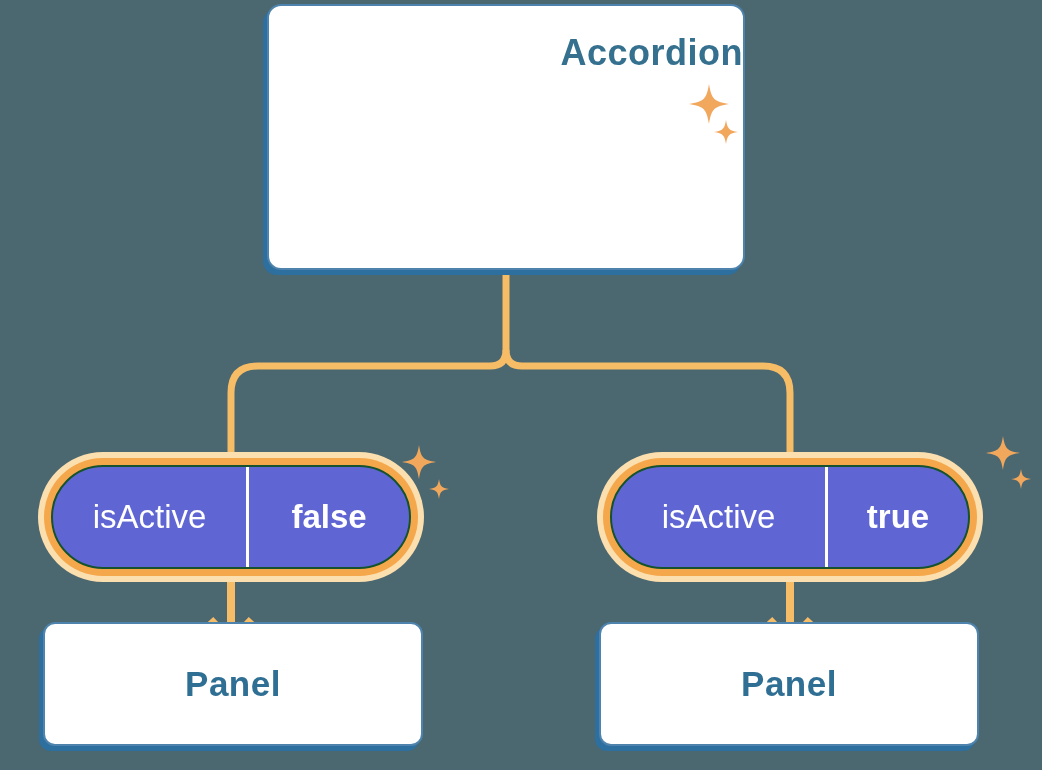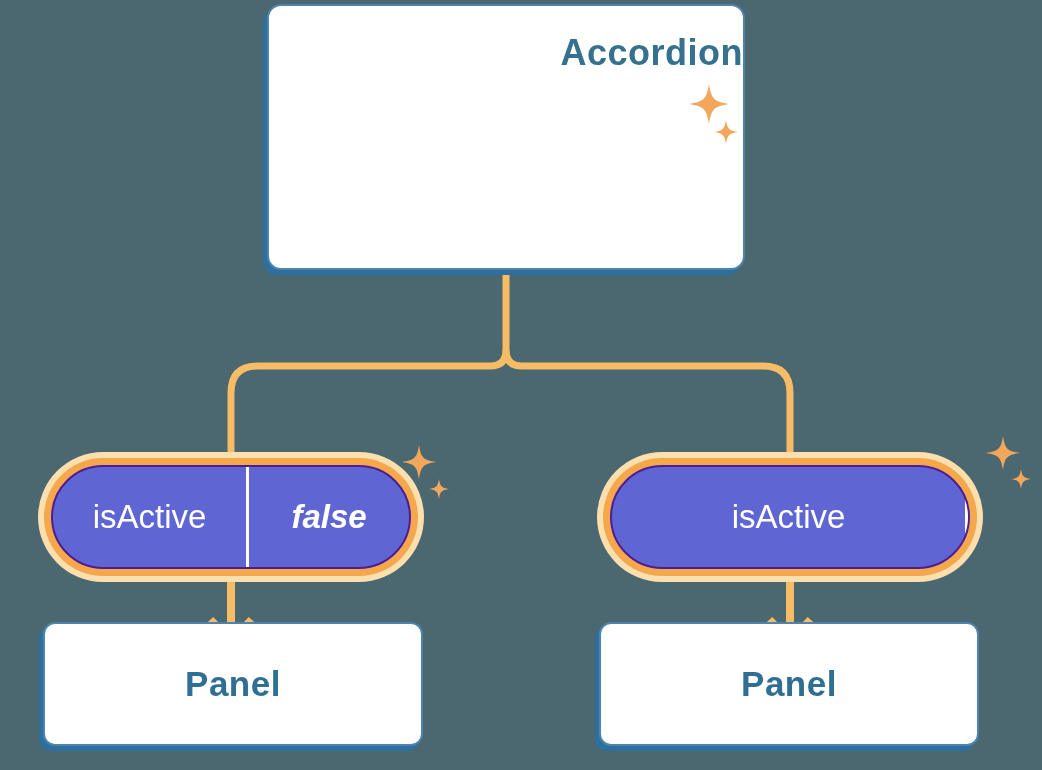--- a/index.html
+++ b/index.html
@@ -56,23 +56,23 @@
 
   .state-pill{left:308px;top:103px;width:386px;height:124px;padding:5px;}
   .state-pill .pill-ring{padding:8px;}
   .state-pill .pill-core{background:#FFFFFF;}
   .state-pill .pill-label{font-size:34px;color:var(--purple-text);}
   .state-pill .pill-value{width:82px;font-size:34px;color:var(--purple-text);}
   .state-divider{width:2px;background:var(--value-divider-orange);}
 
   .prop-pill{width:386px;height:130px;top:452px;padding:6px;}
   .prop-pill .pill-ring{padding:7px;}
-  .prop-pill .pill-core{background:var(--pill-purple);border:2px solid #4c1d95;}
+  .prop-pill .pill-core{background:var(--pill-purple);border:2px solid #14532d;}
   .prop-pill .pill-label{font-size:33px;color:#FFFFFF;}
-  .prop-pill .pill-value{font-size:33px;color:#FFFFFF;font-style:italic;}
+  .prop-pill .pill-value{font-size:33px;color:#FFFFFF;}
   .prop-divider{width:3px;background:#FFFFFF;}
   .prop-pill-left{left:38px;}
   .prop-pill-right{left:597px;}
   .prop-pill-left .pill-value{width:160px;}
   .prop-pill-right .pill-value{width:140px;}
 
   .panel-card{
     top:622px;width:380px;height:124px;border-radius:12px;
     display:flex;align-items:center;justify-content:center;
     font-size:35px;font-weight:700;color:var(--panel-text);letter-spacing:0.5px;
@@ -107,20 +107,21 @@
         <div class="pill-value">false</div>
       </div>
     </div>
   </div>
 
   <div class="pill prop-pill prop-pill-right">
     <div class="pill-ring">
       <div class="pill-core">
         <div class="pill-label">isActive</div>
         <div class="prop-divider"></div>
+        <div class="pill-value">true</div>
       </div>
     </div>
   </div>
 
   <div class="card panel-card panel-left">Panel</div>
   <div class="card panel-card panel-right">Panel</div>
 
   <svg class="layer sparkles" viewBox="0 0 1042 770">
     <path class="sparkle" d="M709 84 C711.4 99 714 101.6 729 104 C714 106.4 711.4 109 709 124 C706.6 109 704 106.4 689 104 C704 101.6 706.6 99 709 84 Z"></path>
     <path class="sparkle" d="M726 120 C727.5 129 729 130.5 738 132 C729 133.5 727.5 135 726 144 C724.5 135 723 133.5 714 132 C723 130.5 724.5 129 726 120 Z"></path>

